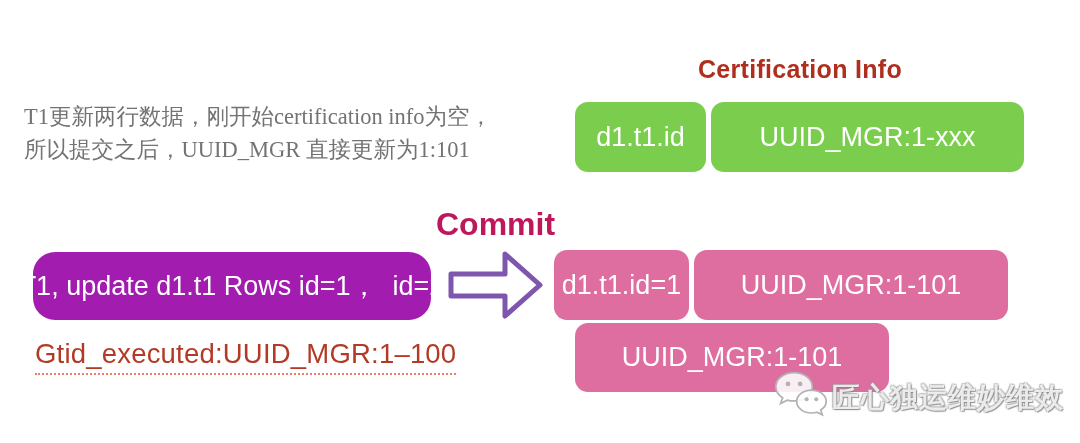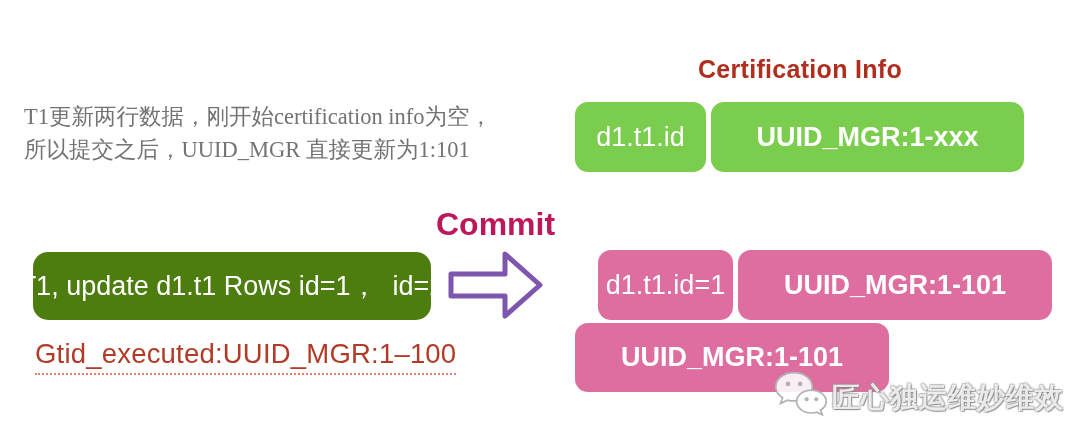--- a/index.html
+++ b/index.html
@@ -48,39 +48,39 @@
   .cell {
     display: flex;
     align-items: center;
     justify-content: center;
     color: #ffffff;
     border-radius: 13px;
     font-size: 27px;
     white-space: pre;
   }
   .cell.key { width: 131px; }
-  .cell.val { width: 313px; font-weight: bold; }
+  .cell.val { width: 313px; }
   .green .cell { background: #7BCD4D; }
   .pink  .cell { background: #DE6EA0; }
 
   .green-row { left: 575px; top: 102px; height: 70px; }
-  .pink-row-1 { left: 598px; top: 250px; height: 70px; border-radius: 31px; }
+  .pink-row-1 { left: 554px; top: 250px; height: 70px; border-radius: 31px; }
   .pink-row-2 { left: 575px; top: 323px; height: 69px; }
   .pink .cell.key { width: 135px; }
   .pink .cell.val { width: 314px; }
 
   
   .txn-box {
     position: absolute;
     left: 33px;
     top: 252px;
     width: 398px;
     height: 68px;
-    background: #4d7c0f;
-    border-radius: 15px;
+    background: #a21caf;
+    border-radius: 22px;
     display: flex;
     align-items: center;
     justify-content: center;
     color: #ffffff;
     font-size: 27px;
     white-space: pre;
   }
 
   
   .commit-label {

